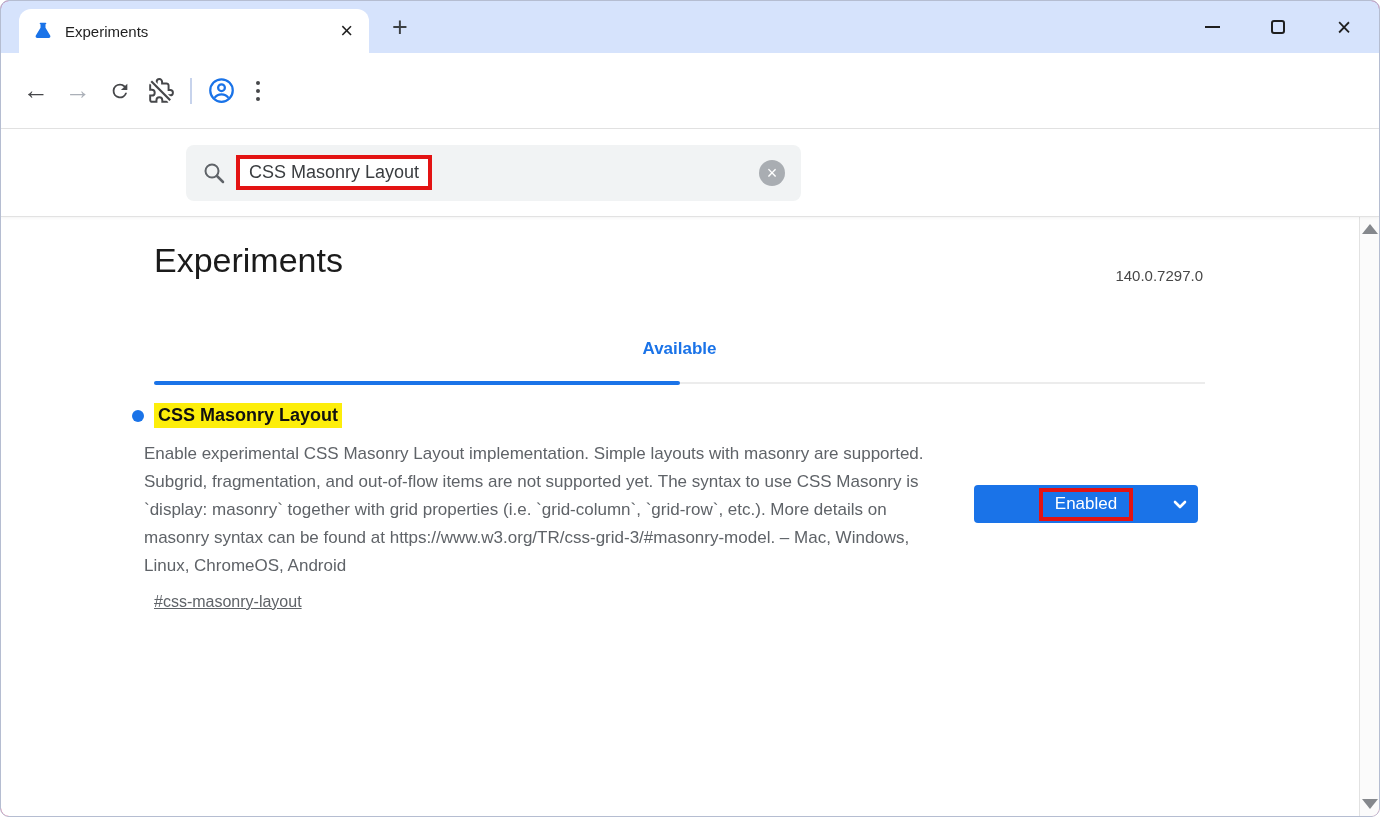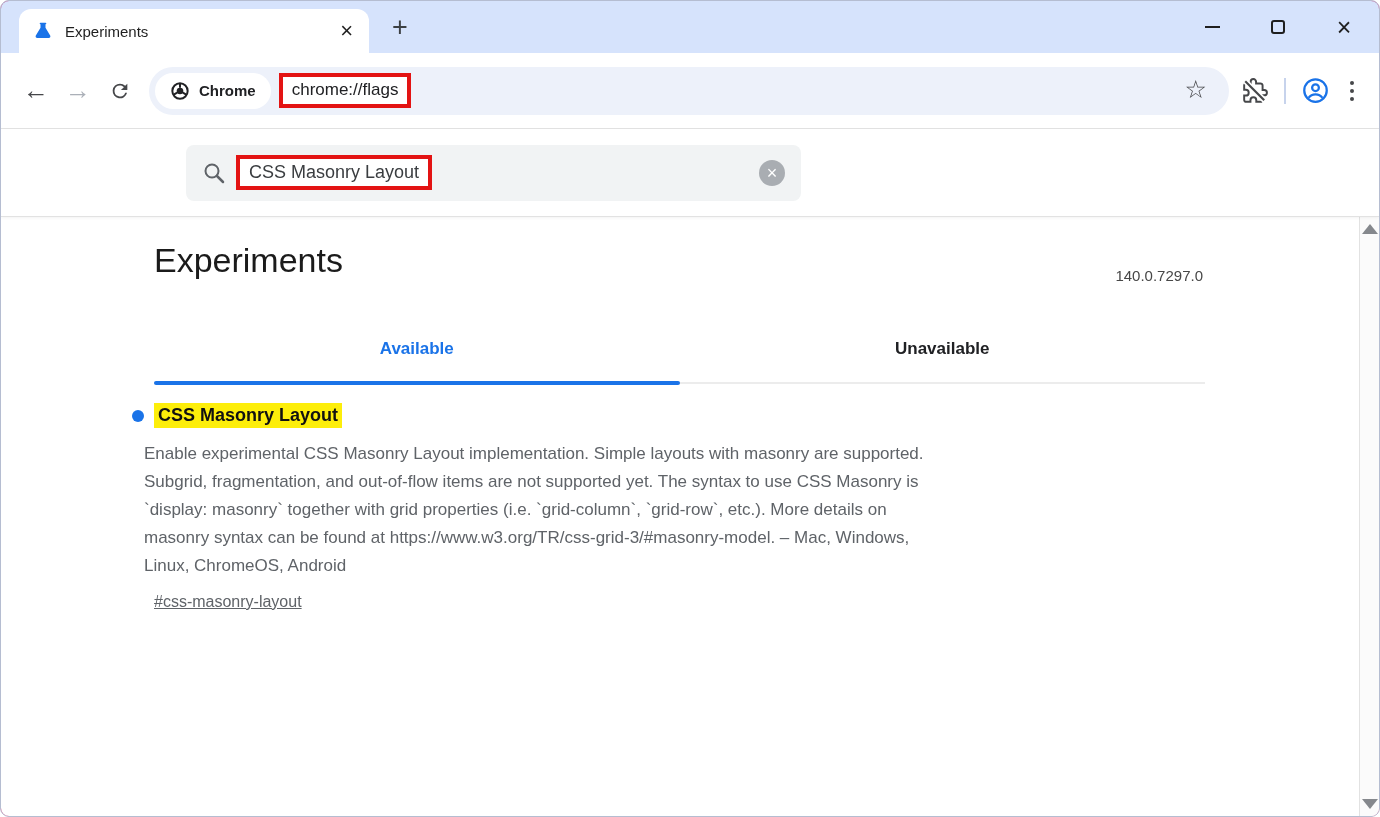--- a/index.html
+++ b/index.html
@@ -154,33 +154,20 @@
 
   <div class="toolbar">
     <div class="navbtn">←</div>
     <div class="navbtn fwd">→</div>
     <div class="navbtn">
       <svg viewBox="0 0 24 24" width="22" height="22">
           <path fill="#46474a" d="M17.65 6.35A7.95 7.95 0 0 0 12 4a8 8 0 1 0 7.73 10h-2.08A6 6 0 1 1 12 6c1.66 0 3.14.69 4.22 1.78L13 11h7V4l-2.35 2.35z"></path>
         </svg>
     </div>
 
-    <div class="omnibox">
-      <div class="chip">
-        <svg viewBox="0 0 24 24" width="20" height="20">
-          <circle cx="12" cy="12" r="9.2" fill="none" stroke="#202124" stroke-width="2.4"></circle>
-          <circle cx="12" cy="12" r="4" fill="#202124"></circle>
-          <path d="M12 8V3.5 M15.4 14l4.1 2.4 M8.6 14l-4.1 2.4" stroke="#202124" stroke-width="2.4" fill="none"></path>
-        </svg>
-        <span class="chip-label">Chrome</span>
-      </div>
-      <span class="annot url-annot"><span>chrome://flags</span></span>
-      <span class="spacer"></span>
-      <span class="star">☆</span>
-    </div>
 
     <div class="toolbtn">
       <svg viewBox="0 0 24 24" width="26" height="26">
         <path d="M20.5 11H19V7c0-1.1-.9-2-2-2h-4V3.5C13 2.1 11.9 1 10.5 1S8 2.1 8 3.5V5H4c-1.1 0-2 .9-2 2v3.8h1.5c1.5 0 2.7 1.2 2.7 2.7S5 16.2 3.5 16.2H2V20c0 1.1.9 2 2 2h3.8v-1.5c0-1.5 1.2-2.7 2.7-2.7s2.7 1.2 2.7 2.7V22H17c1.1 0 2-.9 2-2v-4h1.5c1.4 0 2.5-1.1 2.5-2.5S21.9 11 20.5 11z" fill="none" stroke="#46474a" stroke-width="1.8"></path>
         <line x1="2.5" y1="2.5" x2="21" y2="21" stroke="#fff" stroke-width="5"></line>
         <line x1="3" y1="3" x2="20.5" y2="20.5" stroke="#46474a" stroke-width="2"></line>
       </svg>
     </div>
     <div class="vdivider"></div>
     <div class="toolbtn">
@@ -209,36 +196,43 @@
     </div>
   </div>
 
   <div class="content">
     <div class="page-title">Experiments</div>
     <div class="version">140.0.7297.0</div>
 
     <div class="tabs">
       <div class="tabs-labels">
         <div class="tab-cell available">Available</div>
-        <div class="tab-cell unavailable">Unavailable</div>
       </div>
       <div class="tabs-track">
         <div class="tabs-grayline"></div>
         <div class="tabs-blueline"></div>
       </div>
     </div>
 
     <div class="experiment">
       <div class="exp-title-row">
         <span class="dot"></span>
         <span class="exp-name">CSS Masonry Layout</span>
       </div>
       <div class="exp-desc">Enable experimental CSS Masonry Layout implementation. Simple layouts with masonry are supported. Subgrid, fragmentation, and out-of-flow items are not supported yet. The syntax to use CSS Masonry is `display: masonry` together with grid properties (i.e. `grid-column`, `grid-row`, etc.). More details on masonry syntax can be found at https://www.w3.org/TR/css-grid-3/#masonry-model. – Mac, Windows, Linux, ChromeOS, Android</div>
       <a class="exp-link">#css-masonry-layout</a>
 
+      <div class="exp-select">
+        <span class="annot enabled-annot"><span>Enabled</span></span>
+        <span class="select-chevron">
+          <svg viewBox="0 0 14 10" width="14" height="10">
+              <path d="M2 2l5 5 5-5" fill="none" stroke="#fff" stroke-width="2.6" stroke-linecap="round" stroke-linejoin="round"></path>
+            </svg>
+        </span>
+      </div>
     </div>
 
     <div class="scrollbar">
       <div class="sb-up"></div>
       <div class="sb-down"></div>
     </div>
   </div>
 
 </div>
 

